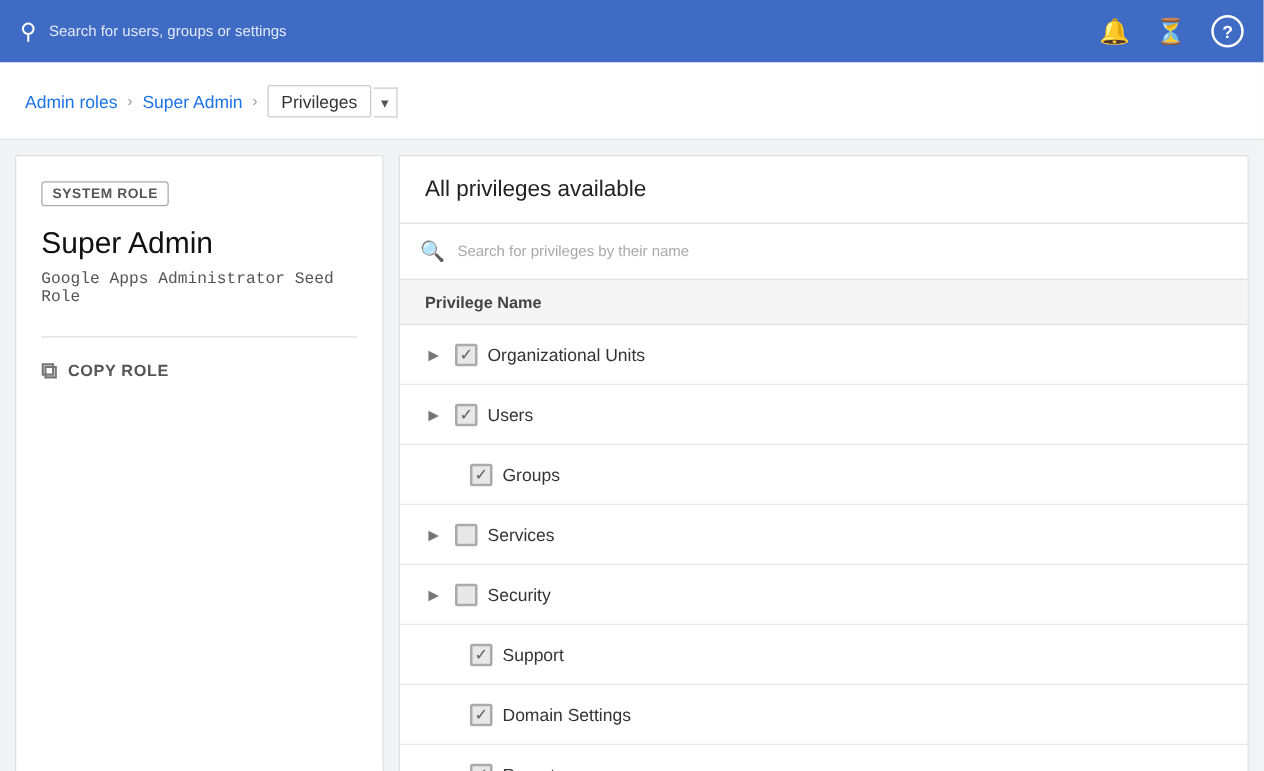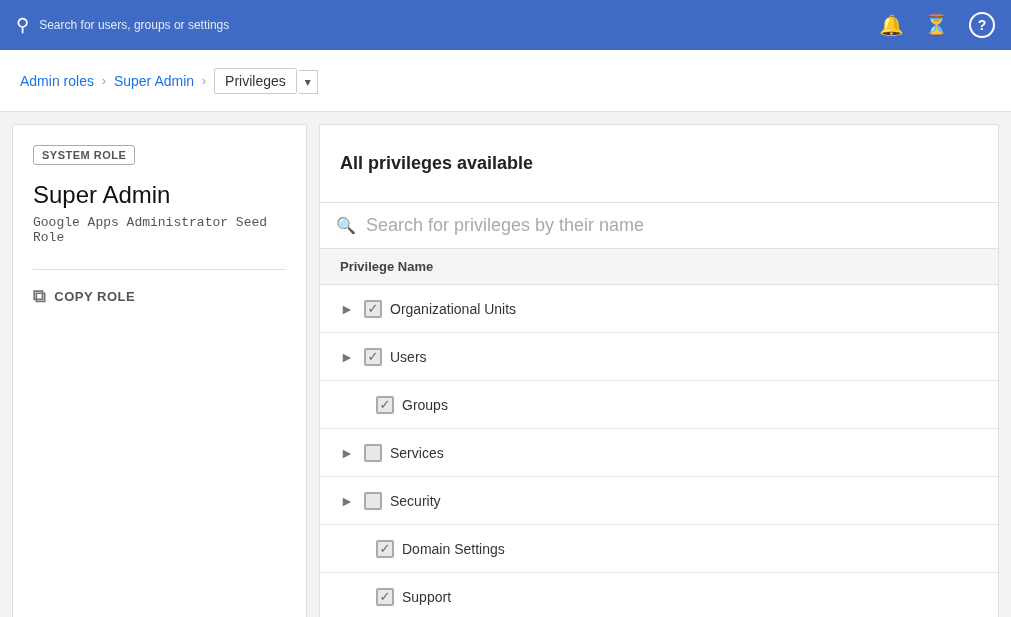--- a/index.html
+++ b/index.html
@@ -142,38 +142,38 @@
       flex: 1;
       background: white;
       border: 1px solid #e0e0e0;
       margin: 12px 12px 12px 12px;
       border-radius: 2px;
       display: flex;
       flex-direction: column;
       overflow: hidden;
     }
     .content-header {
-      padding: 28px 20px;
+      padding: 16px 20px;
       font-size: 18px;
-      font-weight: 700;
+      font-weight: 400;
       color: #222;
       border-bottom: 1px solid #e0e0e0;
     }
     .privilege-search {
       padding: 12px 16px;
       display: flex;
       align-items: center;
       gap: 10px;
       border-bottom: 1px solid #e0e0e0;
     }
     .search-icon-small { color: #999; font-size: 16px; }
     .privilege-search input {
       border: none;
       outline: none;
-      font-size: 18px;
+      font-size: 12px;
       color: #1d4ed8;
       width: 100%;
     }
     .privilege-search input::placeholder { color: #aaa; }
     .privilege-table { flex: 1; overflow-y: auto; }
     .col-header {
       background: #f5f5f5;
       padding: 10px 20px;
       font-size: 13px;
       color: #444;
@@ -286,25 +286,25 @@
             <div class="checkbox"></div>
             <span class="privilege-name">Services</span>
           </div>
           <div class="privilege-row">
             <span class="expand-icon">►</span>
             <div class="checkbox"></div>
             <span class="privilege-name">Security</span>
           </div>
           <div class="privilege-row indented">
             <div class="checkbox checked"></div>
+            <span class="privilege-name">Support</span>
+          </div>
+          <div class="privilege-row indented">
+            <div class="checkbox checked"></div>
             <span class="privilege-name">Domain Settings</span>
-          </div>
-          <div class="privilege-row indented">
-            <div class="checkbox checked"></div>
-            <span class="privilege-name">Support</span>
           </div>
           <div class="privilege-row indented">
             <div class="checkbox checked"></div>
             <span class="privilege-name">Reports</span>
           </div>
         </div>
     </div>
   </div>
 </div>
 

